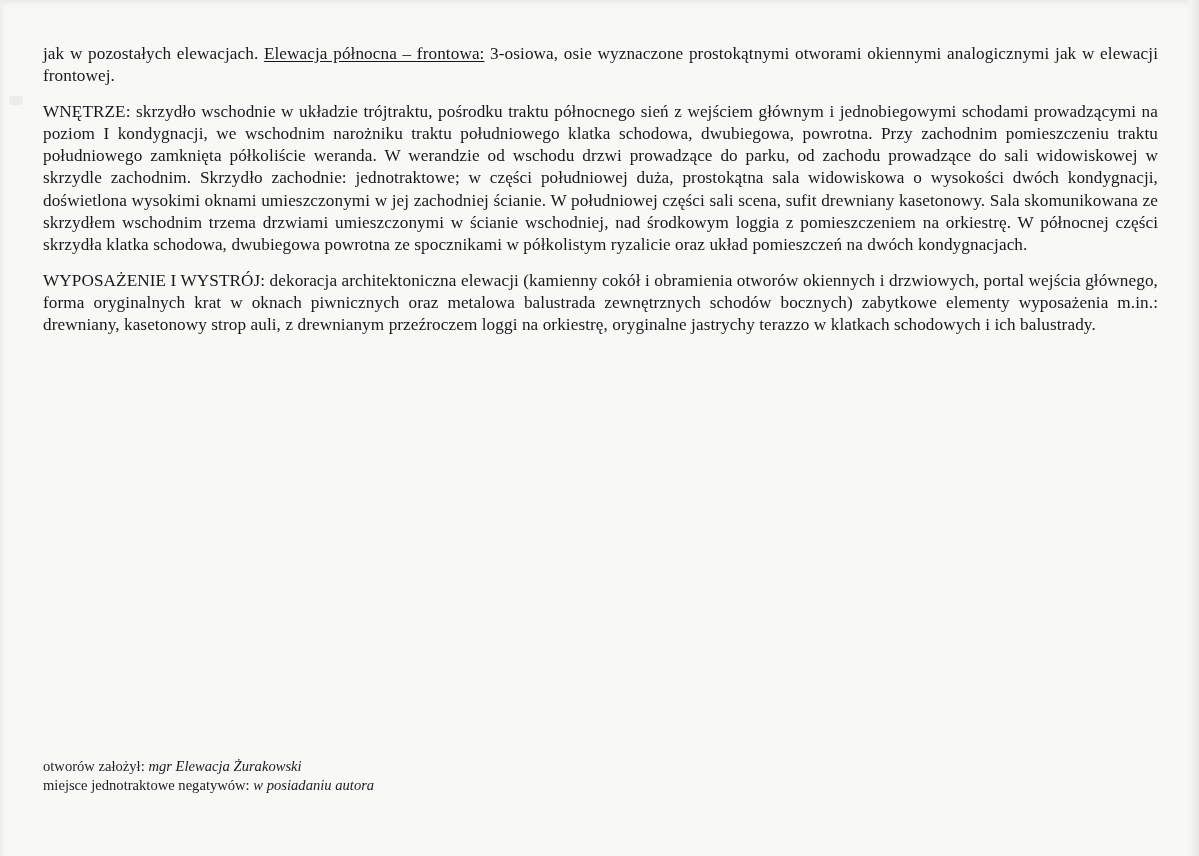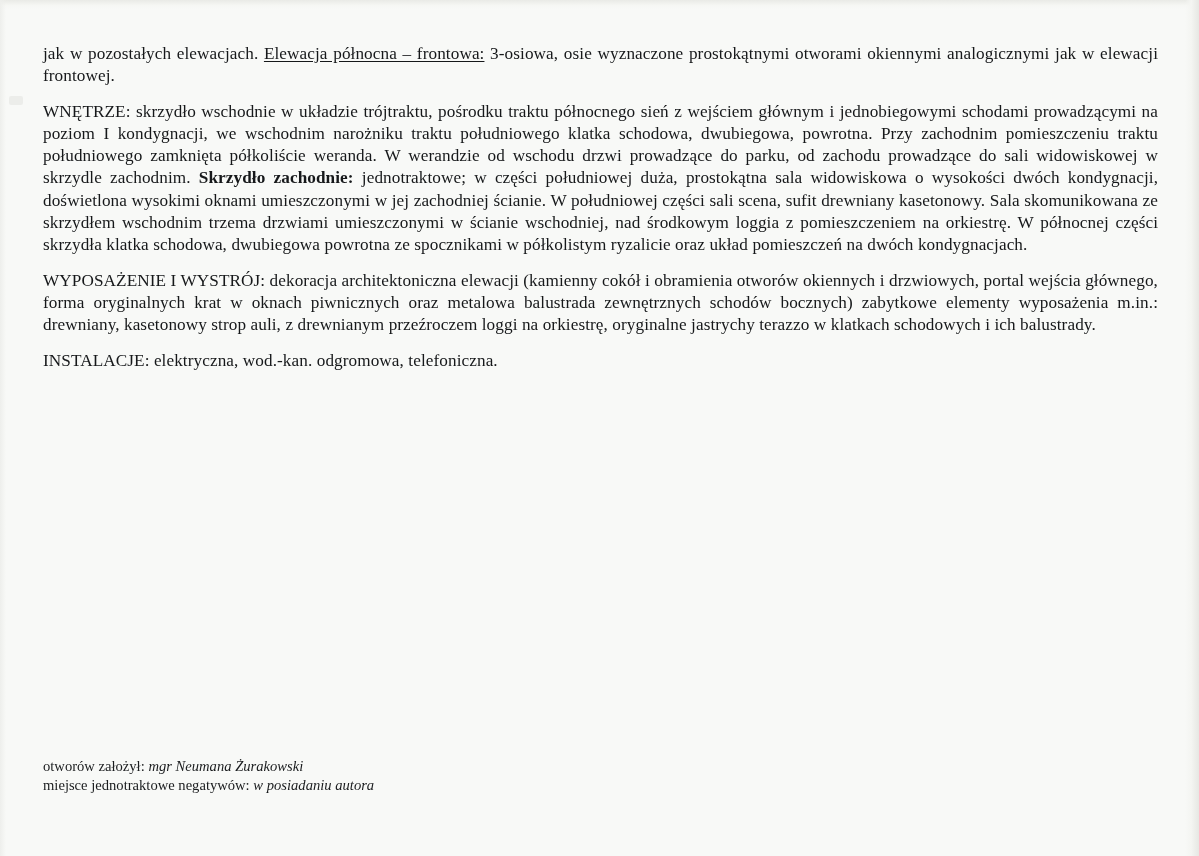--- a/index.html
+++ b/index.html
@@ -67,21 +67,21 @@
     font-size: 17.2px;
     line-height: 22.3px;
     color: #16181a;
     letter-spacing: .005em;
   }
   p.para:last-child { margin-bottom: 0; }
 
   .gap-after { margin-bottom: 22px; }
 
   .u { text-decoration: underline; text-underline-offset: 2px; }
-  .b { font-weight: bold; }
+  .b { font-weight: normal; }
 
   .footer {
     position: absolute;
     left: 43px;
     top: 757px;
     width: 700px;
   }
   .footer-line {
     font-size: 14.6px;
     line-height: 19px;
@@ -110,30 +110,27 @@
 
     <p class="para gap-after">
       <span>WNĘTRZE: skrzydło wschodnie w układzie trójtraktu, pośrodku traktu północnego sień z wejściem głównym i jednobiegowymi schodami prowadzącymi na poziom I kondygnacji, we wschodnim narożniku traktu południowego klatka schodowa, dwubiegowa, powrotna. Przy zachodnim pomieszczeniu traktu południowego zamknięta półkoliście weranda. W werandzie od wschodu drzwi prowadzące do parku, od zachodu prowadzące do sali widowiskowej w skrzydle zachodnim. </span><span class="b">Skrzydło zachodnie:</span><span> jednotraktowe; w części południowej duża, prostokątna sala widowiskowa o wysokości dwóch kondygnacji, doświetlona wysokimi oknami umieszczonymi w jej zachodniej ścianie. W południowej części sali scena, sufit drewniany kasetonowy. Sala skomunikowana ze skrzydłem wschodnim trzema drzwiami umieszczonymi w ścianie wschodniej, nad środkowym loggia z pomieszczeniem na orkiestrę. W północnej części skrzydła klatka schodowa, dwubiegowa powrotna ze spocznikami w półkolistym ryzalicie oraz układ pomieszczeń na dwóch kondygnacjach.</span>
     </p>
 
     <p class="para gap-after">
       <span>WYPOSAŻENIE I WYSTRÓJ: dekoracja architektoniczna elewacji (kamienny cokół i obramienia otworów okiennych i drzwiowych, portal wejścia głównego, forma oryginalnych krat w oknach piwnicznych oraz metalowa balustrada zewnętrznych schodów bocznych) zabytkowe elementy wyposażenia m.in.: drewniany, kasetonowy strop auli, z drewnianym przeźroczem loggi na orkiestrę, oryginalne jastrychy terazzo w klatkach schodowych i ich balustrady.</span>
     </p>
 
 
-    <p class="para">
-      <span>INSTALACJE: elektryczna, wod.-kan. odgromowa, telefoniczna.</span>
-    </p>
 
   </div>
 
   <div class="footer">
     <div class="footer-line">
       <span>otworów założył:</span>
-      <span class="it">mgr Neumana Żurakowski</span>
+      <span class="it">mgr Elewacja Żurakowski</span>
     </div>
     <div class="footer-line">
       <span>miejsce jednotraktowe negatywów:</span>
       <span class="it">w posiadaniu autora</span>
     </div>
   </div>
 
 </div>
 
 </body></html>

